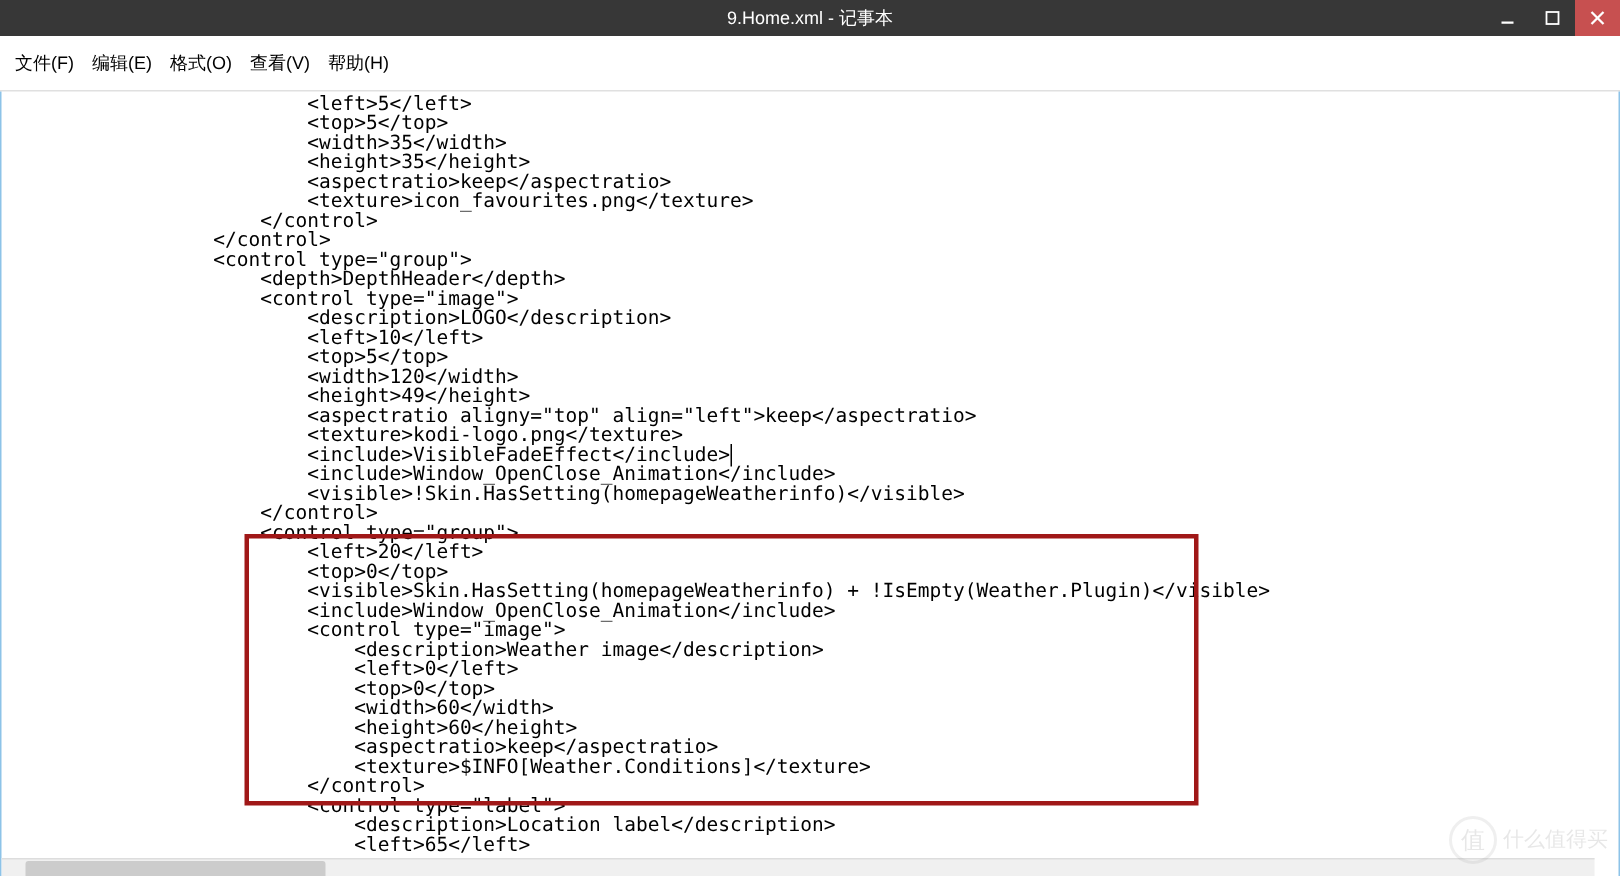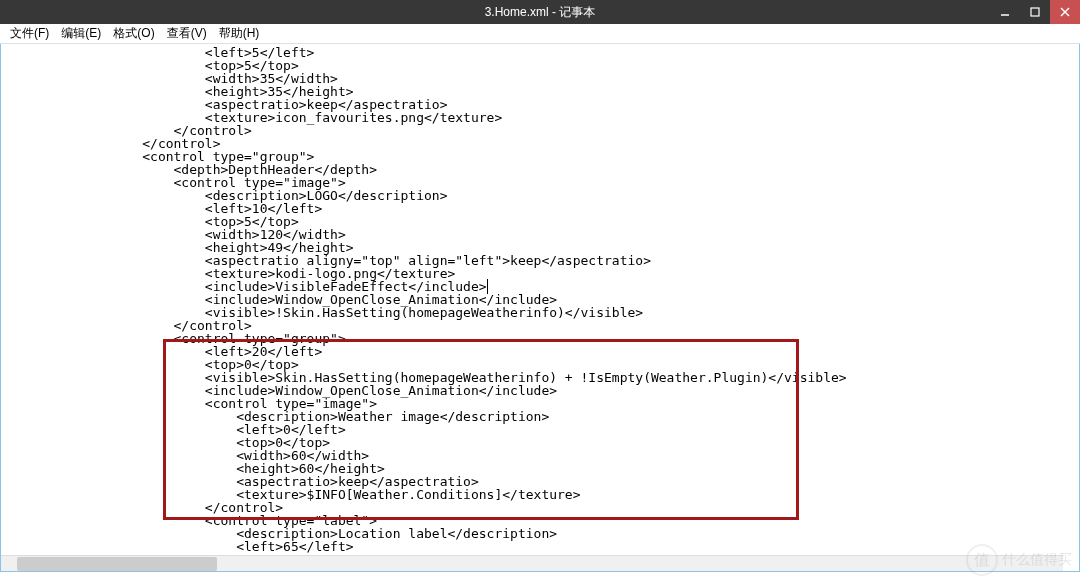--- a/index.html
+++ b/index.html
@@ -5,36 +5,36 @@
 * { margin: 0; padding: 0; box-sizing: border-box; }
 body { width: 1080px; height: 584px; font-family: "Microsoft YaHei", sans-serif; background: #fff; overflow: hidden; position: relative; }
 .titlebar { height: 24px; background: #373737; display: flex; align-items: center; position: relative; }
 .title-text { color: #fff; font-size: 12px; position: absolute; left: 50%; transform: translateX(-50%); }
 .window-controls { position: absolute; right: 0; top: 0; display: flex; height: 24px; }
 .wc-btn { width: 30px; height: 24px; display: flex; align-items: center; justify-content: center; cursor: pointer; }
 .wc-min { background: #373737; }
 .wc-max { background: #373737; }
 .wc-close { background: #c75050; }
 .wc-min svg, .wc-max svg, .wc-close svg { width: 10px; height: 10px; }
-.menubar { height: 20px; background: #fff; border-bottom: 1px solid #e0e0e0; display: flex; align-items: center; padding-left: 4px; font-size: 12px; }
+.menubar { height: 37px; background: #fff; border-bottom: 1px solid #e0e0e0; display: flex; align-items: center; padding-left: 4px; font-size: 12px; }
 .menu-item { padding: 2px 6px; cursor: pointer; }
 .content-wrapper { position: relative; height: 528px; overflow: hidden; border: 1px solid #8dc3e8; border-top: none; }
 .content { padding: 2px 16px; font-family: "SimSun", "宋体", monospace; font-size: 13px; line-height: 13px; white-space: pre; color: #000; position: relative; }
 .red-box { position: absolute; border: 3px solid #a01818; left: 162px; top: 295px; width: 636px; height: 181px; pointer-events: none; }
 .watermark { position: absolute; right: 8px; bottom: 8px; opacity: 0.15; font-size: 14px; color: #666; display: flex; align-items: center; gap: 4px; }
 .watermark-circle { width: 32px; height: 32px; border: 2px solid #999; border-radius: 50%; display: flex; align-items: center; justify-content: center; font-size: 16px; }
 .scroll-h { position: absolute; bottom: 0; left: 0; right: 16px; height: 16px; background: #f0f0f0; border-top: 1px solid #ddd; }
 .scroll-h-thumb { position: absolute; left: 16px; width: 200px; height: 14px; top: 1px; background: #ccc; border-radius: 2px; }
 .cursor-line { display: inline; border-right: 1px solid #000; }
 </style>
 </head>
 <body>
 
 <div class="titlebar">
-  <span class="title-text">3.Home.xml - 记事本</span>
+  <span class="title-text">9.Home.xml - 记事本</span>
   <div class="window-controls">
     <div class="wc-btn wc-min">
       <svg viewBox="0 0 10 10">
           <line x1="1" y1="8" x2="9" y2="8" stroke="#fff" stroke-width="1.5"></line>
         </svg>
     </div>
     <div class="wc-btn wc-max">
       <svg viewBox="0 0 10 10">
           <rect x="1" y="1" width="8" height="8" fill="none" stroke="#fff" stroke-width="1.2"></rect>
         </svg>

